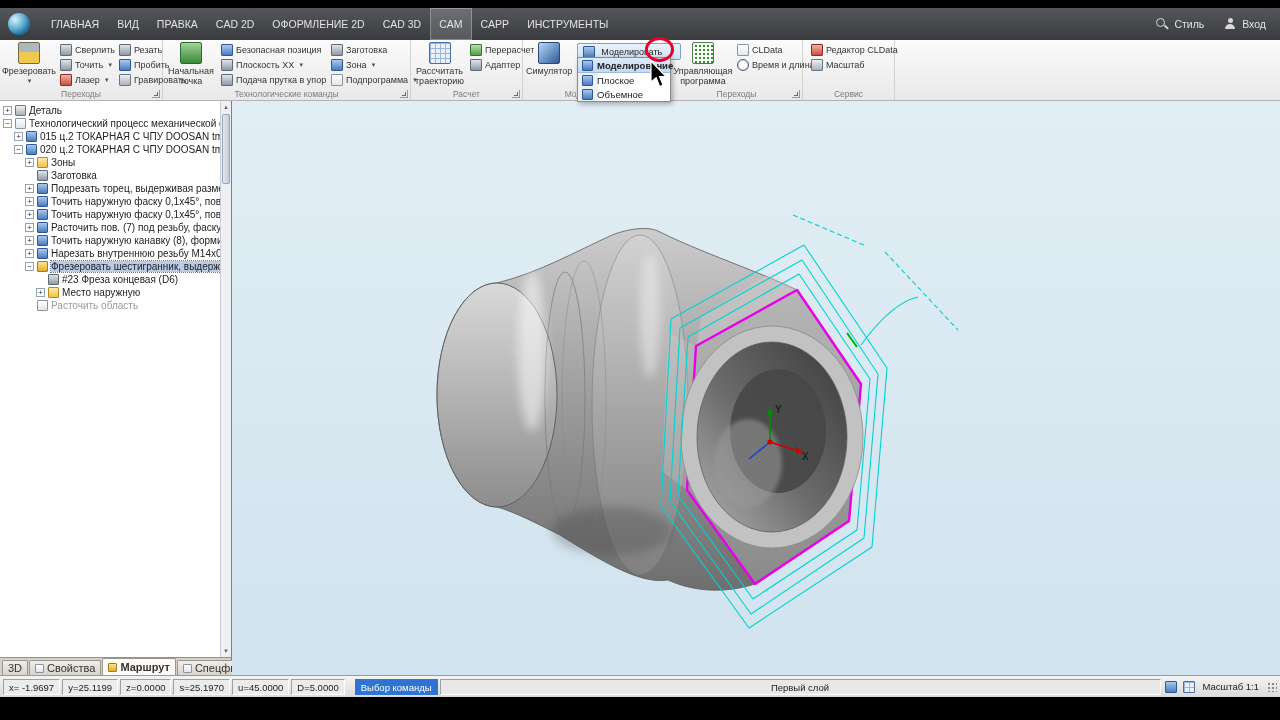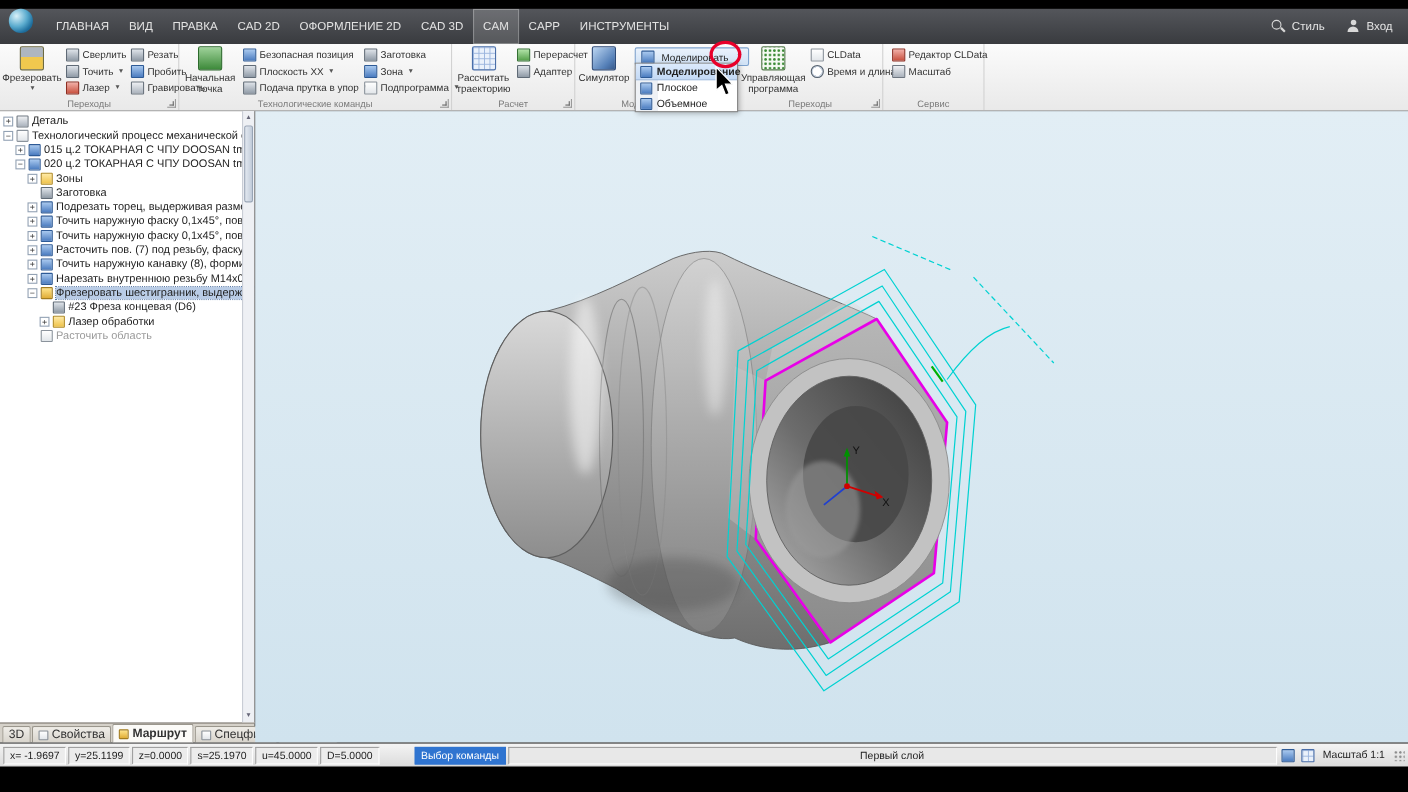--- a/index.html
+++ b/index.html
@@ -1,21 +1,21 @@
 <!DOCTYPE html>
 <html><head>
 <meta charset="utf-8">
 <style>
 *{margin:0;padding:0;box-sizing:border-box;font-family:"Liberation Sans",sans-serif}
 html,body{width:1280px;height:720px;background:#000;overflow:hidden;position:relative}
 
 .black-top{position:absolute;left:0;top:0;width:100%;height:8px;background:#000}
 .black-bottom{position:absolute;left:0;top:697px;width:100%;height:23px;background:#000}
 
-.menubar{position:absolute;left:0;top:8px;width:100%;height:32px;background:linear-gradient(#54565b,#393b3f);display:flex;color:#e3e3e3;font-size:10.5px}
+.menubar{position:absolute;left:0;top:8px;width:100%;height:32px;background:linear-gradient(#54565b,#393b3f);display:flex;align-items:center;color:#e3e3e3;font-size:10.5px}
 .logo{width:22px;height:22px;margin:0 12px 0 8px;border-radius:50%;background:radial-gradient(circle at 32% 30%,#d9f1f9,#5aabce 45%,#1f6f9e 72%,#154e6b);flex:none}
 .menu-tabs{display:flex;height:32px}
 .menu-tab{padding:0 9px;line-height:32px;height:32px;white-space:nowrap;cursor:default}
 .menu-tab.active{background:rgba(255,255,255,.15);box-shadow:inset 0 0 0 1px rgba(255,255,255,.28)}
 .menubar-right{margin-left:auto;display:flex;align-items:center;gap:6px;padding-right:14px}
 .mag{width:12px;height:12px;position:relative;flex:none}
 .mag::before{content:"";position:absolute;left:0;top:0;width:7px;height:7px;border:1.5px solid #d8d8d8;border-radius:50%}
 .mag::after{content:"";position:absolute;left:7.5px;top:8px;width:4.5px;height:1.6px;background:#d8d8d8;transform:rotate(45deg)}
 .person{width:12px;height:12px;position:relative;flex:none;margin-left:14px}
 .person::before{content:"";position:absolute;left:3.5px;top:0;width:5px;height:5px;border-radius:50%;background:#d8d8d8}
@@ -77,21 +77,21 @@
 .tabsrow{position:absolute;left:0;top:657px;width:232px;height:18px;background:#d5d1c9;border-top:1px solid #979289;border-right:1px solid #7f7f7f;display:flex;align-items:flex-end;padding-left:2px;gap:1px}
 .btab{display:flex;align-items:center;gap:3px;height:15px;padding:0 5px;font-size:11px;color:#333;background:linear-gradient(#efede8,#d8d4cc);border:1px solid #9a968c;border-bottom:none;border-radius:2px 2px 0 0;white-space:nowrap;cursor:default}
 .btab .ic{width:9px;height:9px}
 .btab.active{background:#fbfaf7;height:17px;font-weight:bold}
 
 .viewport{position:absolute;left:232px;top:101px;width:1048px;height:574px;background:linear-gradient(#e2eef5,#d0e3ee);overflow:hidden}
 .viewport svg{position:absolute;left:0;top:0}
 
 .statusbar{position:absolute;left:0;top:675px;width:100%;height:22px;background:linear-gradient(#f4f4f4,#dbdbdb);border-top:1px solid #9a9a9a;display:flex;align-items:center;font-size:9.5px;color:#222;padding:0 3px;gap:2px}
 .seg{height:16px;line-height:14px;padding:1px 5px;border:1px solid;border-color:#a0a0a0 #fdfdfd #fdfdfd #a0a0a0;background:#ececec;white-space:nowrap;flex:none}
-.seg.cmd{background:#2f74d0;color:#fff;border-color:#2f74d0;margin-left:30px}
+.seg.cmd{background:#2f74d0;color:#fff;border-color:#2f74d0;margin-left:8px}
 .seg.wide{flex:1;text-align:center;background:#e8e8e8}
 .sic{width:12px;height:12px;margin:0 2px;flex:none}
 .scale-lbl{margin:0 6px 0 4px;white-space:nowrap;flex:none}
 .grip{width:10px;height:10px;flex:none;background:radial-gradient(#8a8a8a 1px,transparent 1.2px);background-size:4px 4px}
 </style>
 </head>
 <body>
 
 <div class="black-top"></div>
 
@@ -357,21 +357,21 @@
         <span class="tlbl">Фрезеровать шестигранник, выдерживая р</span>
       </div>
       <div class="trow" style="padding-left: 36px;">
         <span class="texp none"></span>
         <span class="tico ic steel"></span>
         <span class="tlbl">#23 Фреза концевая (D6)</span>
       </div>
       <div class="trow" style="padding-left: 36px;">
         <span class="texp">+</span>
         <span class="tico ic folder"></span>
-        <span class="tlbl">Лазер обработки</span>
+        <span class="tlbl">Место наружную</span>
       </div>
       <div class="trow dimmed" style="padding-left: 25px;">
         <span class="texp none"></span>
         <span class="tico ic doc"></span>
         <span class="tlbl">Расточить область</span>
       </div>
     </div>
   <div class="scrollbar">
     <div class="sb-up">▲</div>
     <div class="sb-thumb"></div>

